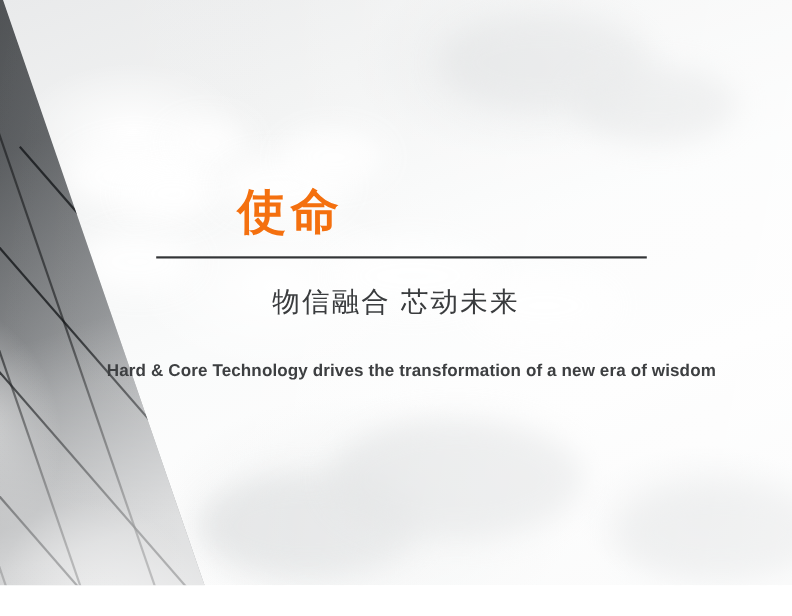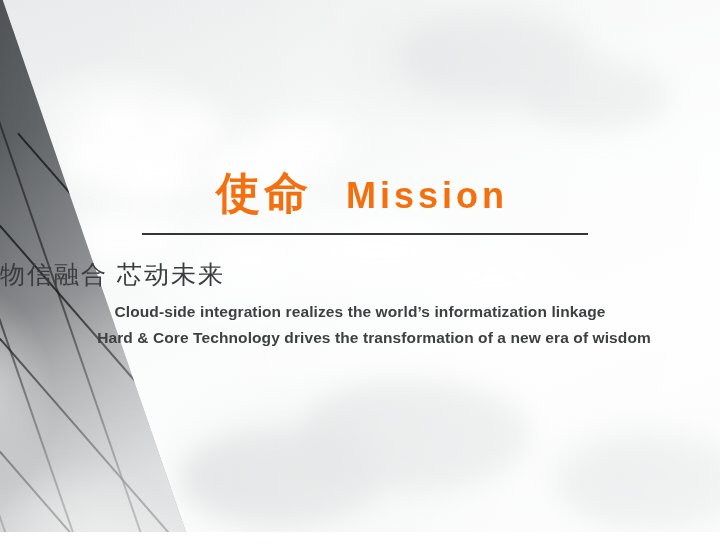--- a/index.html
+++ b/index.html
@@ -153,20 +153,21 @@
     width: 446px;
     height: 2px;
     background: #333537;
   }
 
   .subtitle-cn {
     position: absolute;
     left: 0;
     right: 0;
     top: 258px;
+    text-align: center;
     font-size: 25px;
     font-weight: 400;
     color: #3a3c3e;
     letter-spacing: 2px;
     white-space: nowrap;
   }
 
   .tagline {
     position: absolute;
     left: 0;
@@ -219,25 +220,23 @@
       <div class="pane-glow"></div>
     </div>
 
     <div class="haze"></div>
   </div>
 
   <div class="content">
 
     <div class="title-row">
       <span class="title-cn">使命</span>
-      <span class="title-en">Mission</span>
     </div>
 
     <div class="divider"></div>
 
     <div class="subtitle-cn">物信融合 芯动未来</div>
 
-    <div class="tagline tagline-1">Cloud-side integration realizes the world’s informatization linkage</div>
 
     <div class="tagline tagline-2">Hard &amp; Core Technology drives the transformation of a new era of wisdom</div>
 
   </div>
 </div>
 
 </body></html>

